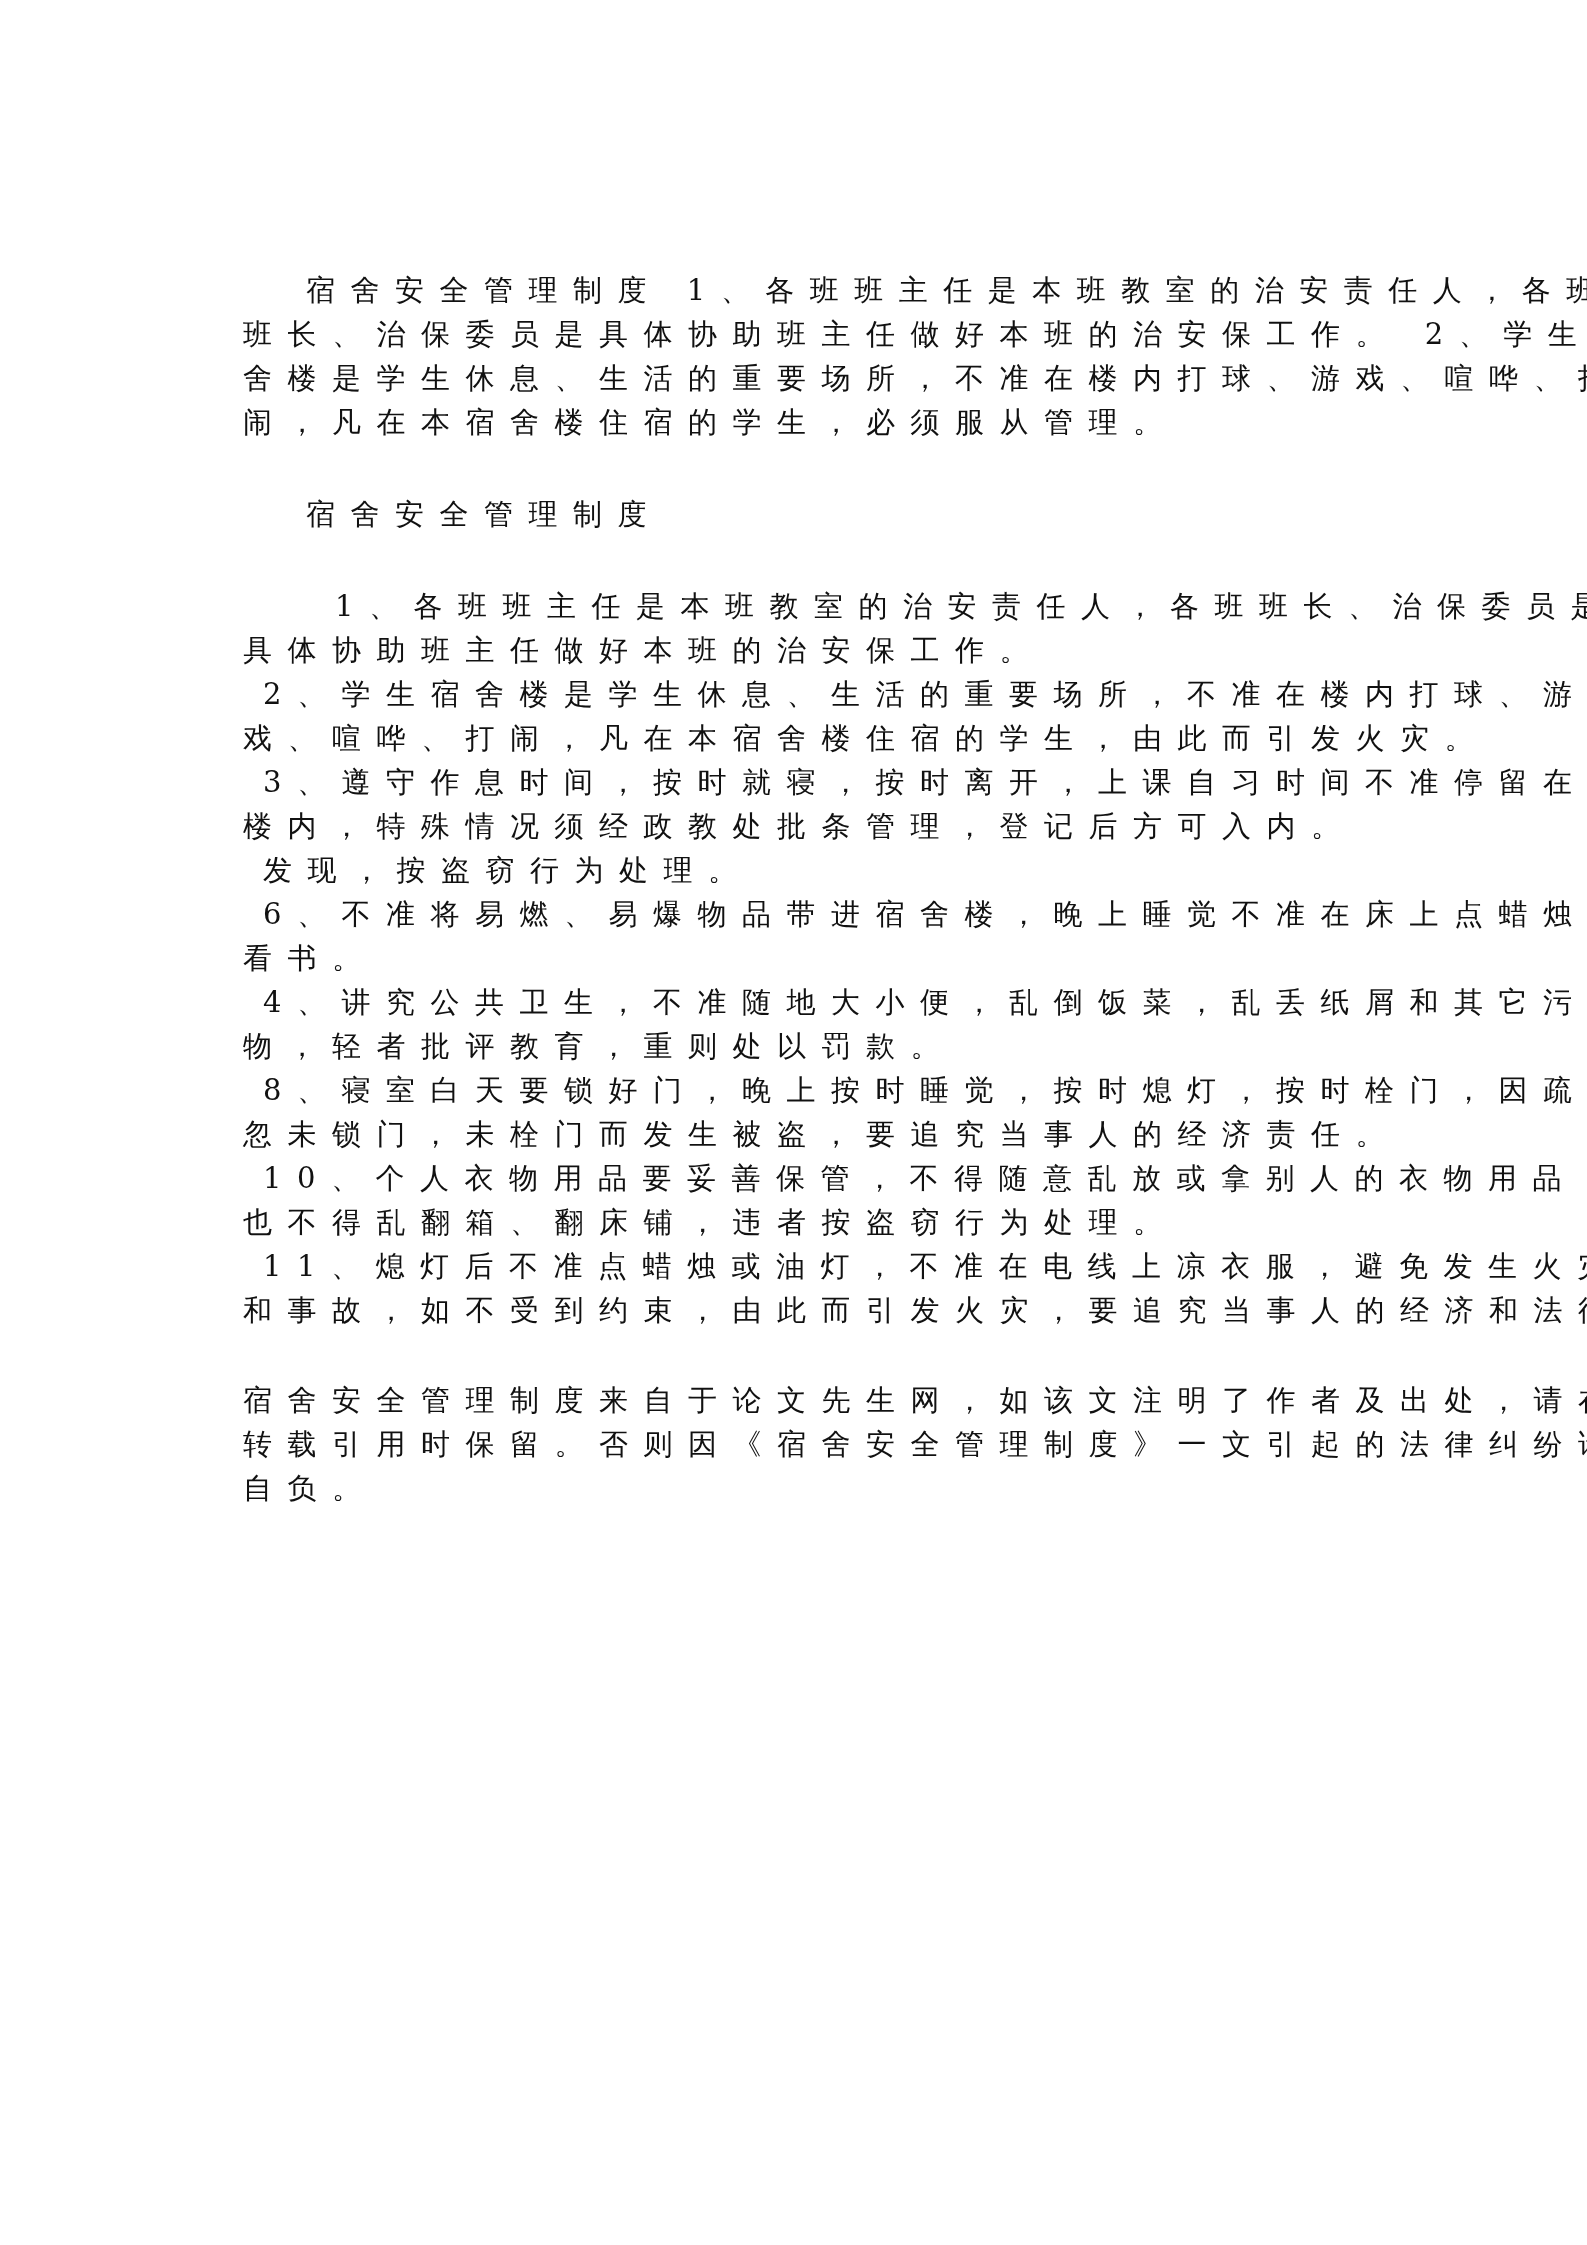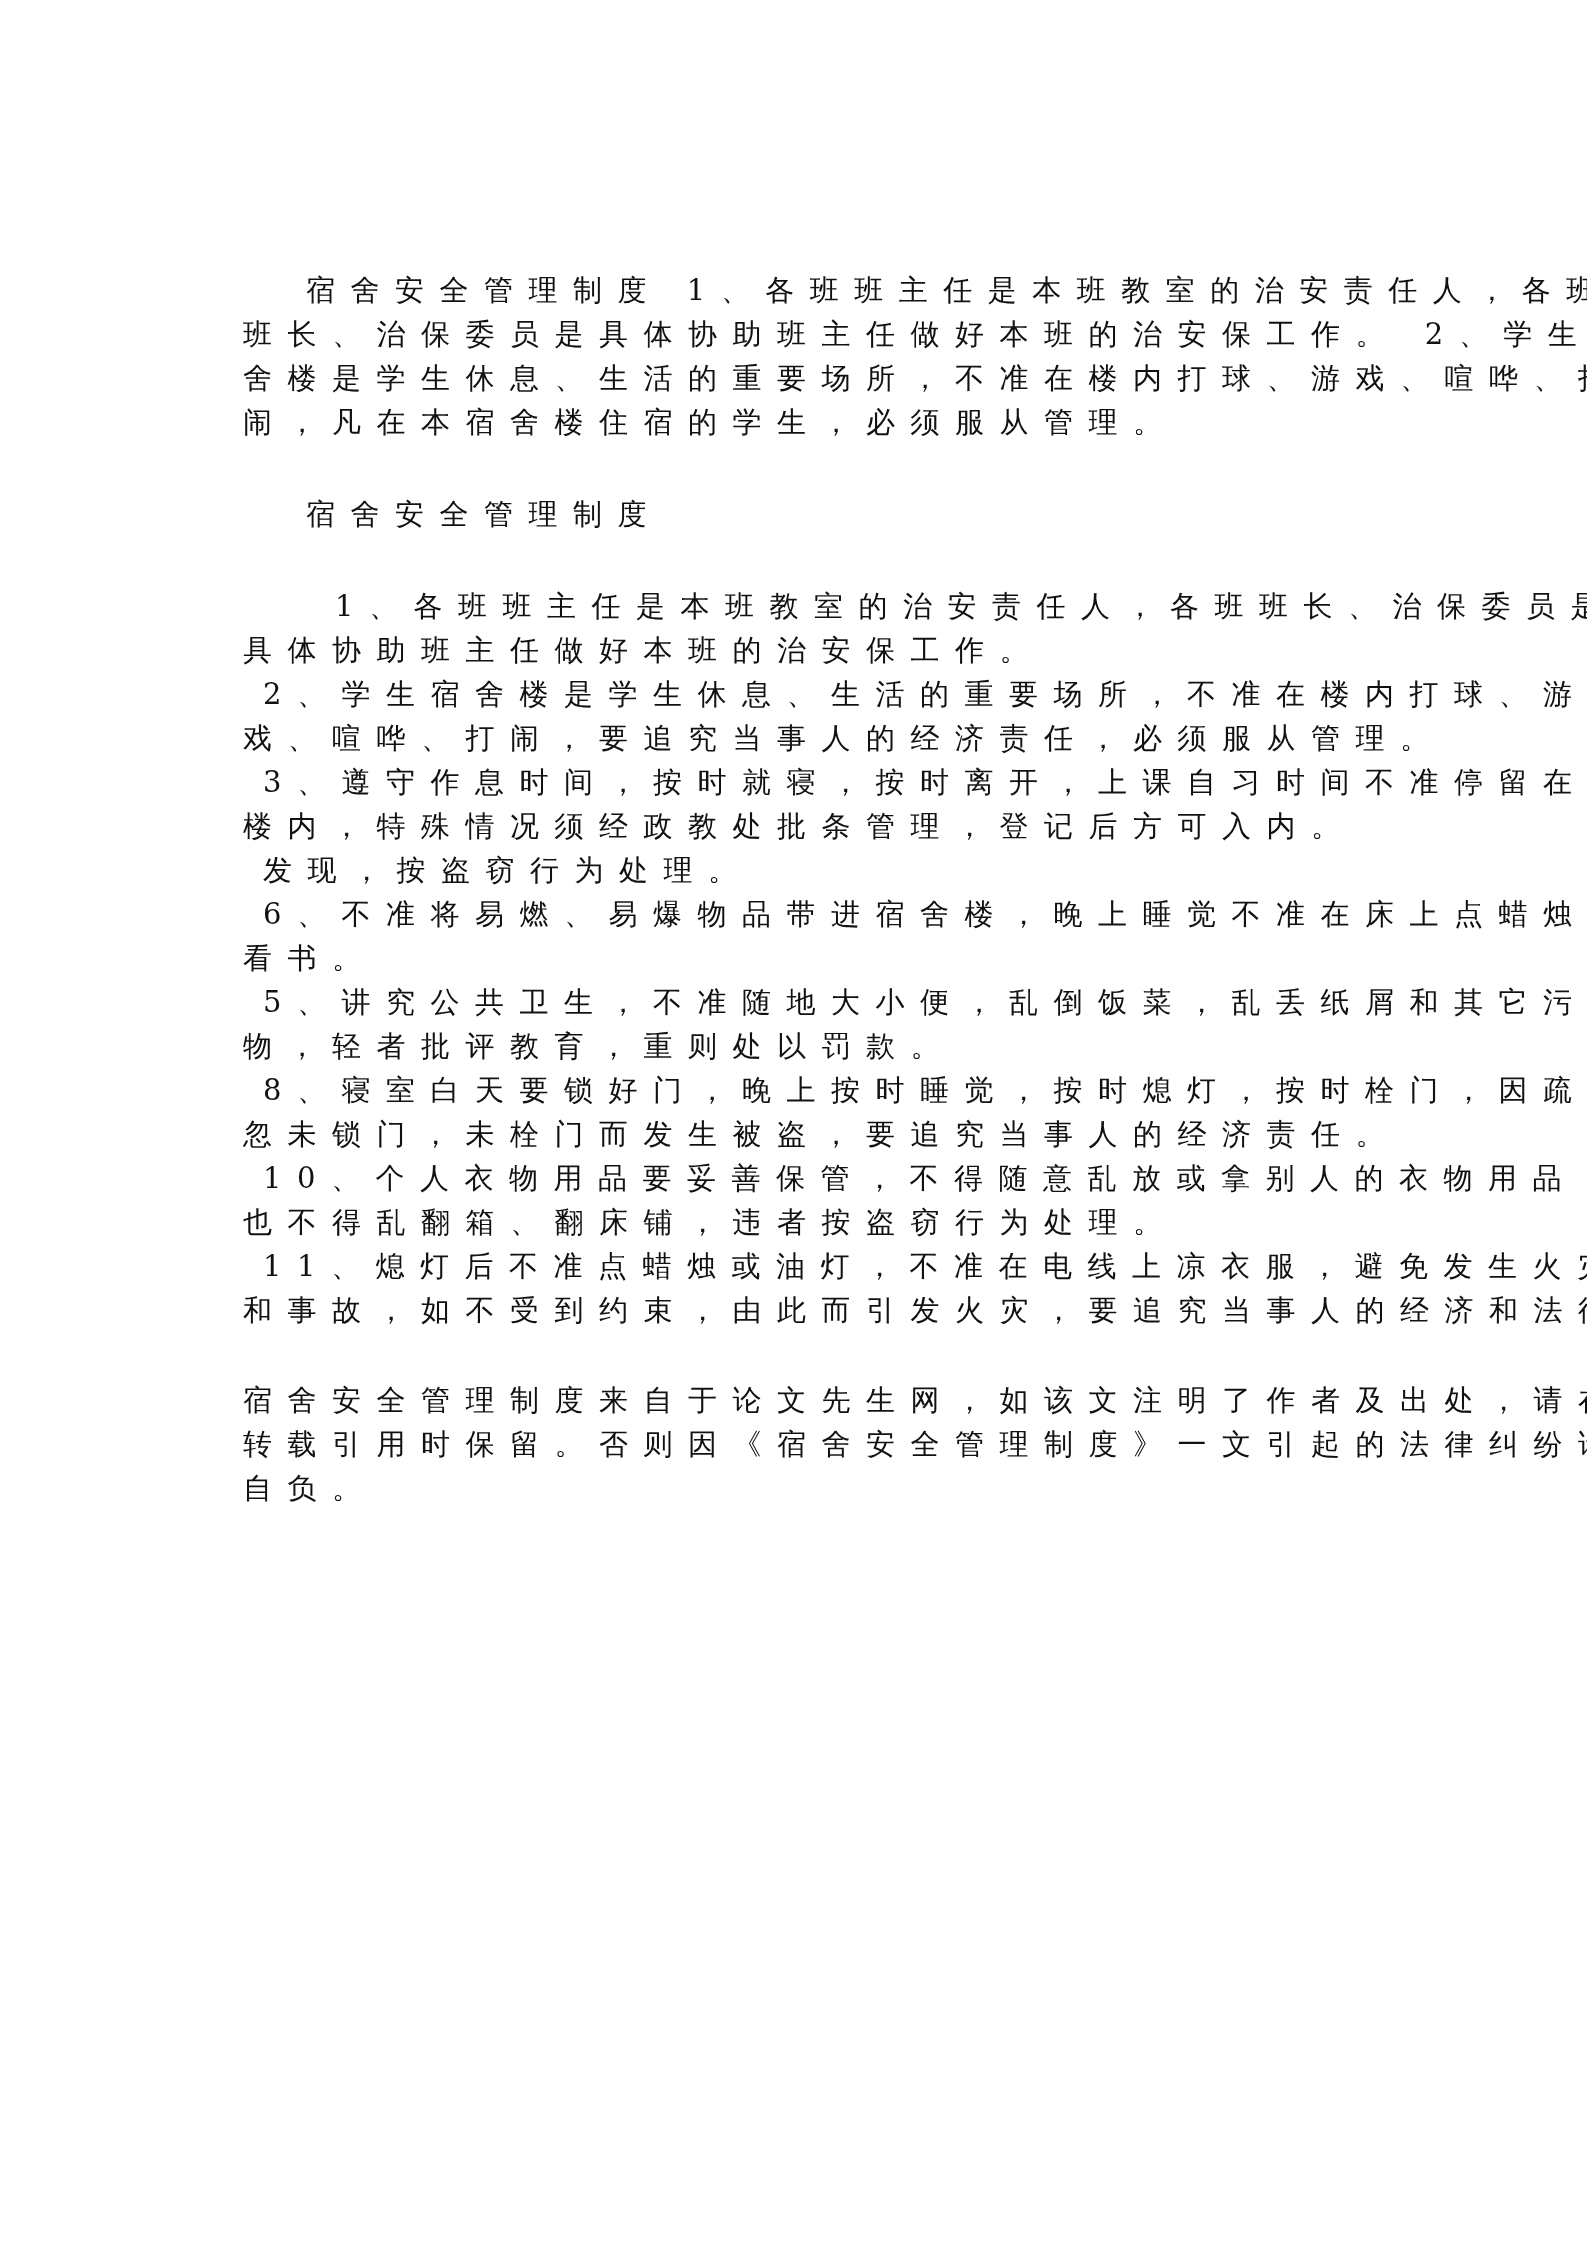--- a/index.html
+++ b/index.html
@@ -62,35 +62,35 @@
     <div class="line">宿舍安全管理制度</div>
   </div>
 
   <div class="rules">
     <div class="para rule-item first">
       <div class="line">1、各班班主任是本班教室的治安责任人，各班班长、治保委员是</div>
       <div class="line">具体协助班主任做好本班的治安保工作。</div>
     </div>
     <div class="para rule-item">
       <div class="line">2、学生宿舍楼是学生休息、生活的重要场所，不准在楼内打球、游</div>
-      <div class="line">戏、喧哗、打闹，要追究当事人的经济责任，必须服从管理。</div>
+      <div class="line">戏、喧哗、打闹，凡在本宿舍楼住宿的学生，由此而引发火灾。</div>
     </div>
     <div class="para rule-item">
       <div class="line">3、遵守作息时间，按时就寝，按时离开，上课自习时间不准停留在</div>
       <div class="line">楼内，特殊情况须经政教处批条管理，登记后方可入内。</div>
     </div>
     <div class="para rule-item">
       <div class="line">发现，按盗窃行为处理。</div>
     </div>
     <div class="para rule-item">
       <div class="line">6、不准将易燃、易爆物品带进宿舍楼，晚上睡觉不准在床上点蜡烛</div>
       <div class="line">看书。</div>
     </div>
     <div class="para rule-item">
-      <div class="line">5、讲究公共卫生，不准随地大小便，乱倒饭菜，乱丢纸屑和其它污</div>
+      <div class="line">4、讲究公共卫生，不准随地大小便，乱倒饭菜，乱丢纸屑和其它污</div>
       <div class="line">物，轻者批评教育，重则处以罚款。</div>
     </div>
     <div class="para rule-item">
       <div class="line">8、寝室白天要锁好门，晚上按时睡觉，按时熄灯，按时栓门，因疏</div>
       <div class="line">忽未锁门，未栓门而发生被盗，要追究当事人的经济责任。</div>
     </div>
     <div class="para rule-item">
       <div class="line">10、个人衣物用品要妥善保管，不得随意乱放或拿别人的衣物用品，</div>
       <div class="line">也不得乱翻箱、翻床铺，违者按盗窃行为处理。</div>
     </div>

